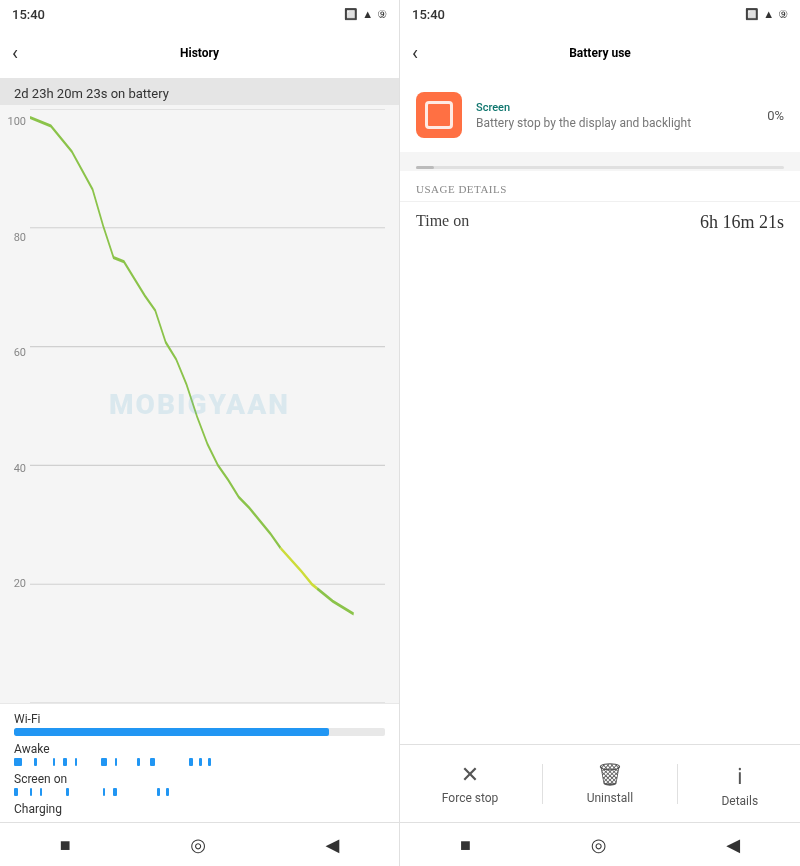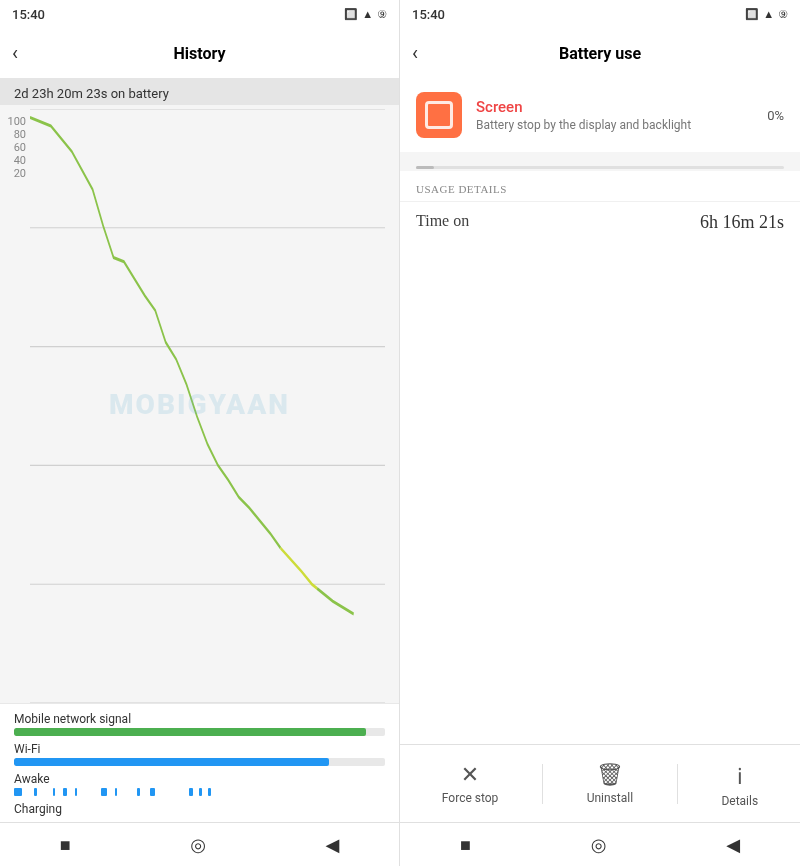--- a/index.html
+++ b/index.html
@@ -56,21 +56,21 @@
 
     .back-btn {
       position: absolute;
       left: 12px;
       font-size: 20px;
       color: #333;
       cursor: pointer;
     }
 
     .top-title {
-      font-size: 16px;
+      font-size: 12px;
       font-weight: 700;
       color: #000;
     }
 
     .battery-duration {
       padding: 8px 14px 4px;
       font-size: 13px;
       color: #333;
       background: #e5e5e5;
     }
@@ -84,20 +84,21 @@
     }
 
     .y-axis-labels {
       position: absolute;
       left: 0;
       top: 10px;
       bottom: 10px;
       width: 30px;
       display: flex;
       flex-direction: column;
+      justify-content: space-between;
     }
 
     .y-label {
       font-size: 11px;
       color: #888;
       text-align: right;
       padding-right: 4px;
     }
 
     .chart-svg {
@@ -262,23 +263,23 @@
       height: 28px;
       border: 3px solid rgba(255,255,255,0.85);
       border-radius: 4px;
     }
 
     .app-info-text {
       flex: 1;
     }
 
     .app-name {
-      font-size: 15px;
+      font-size: 11px;
       font-weight: 500;
-      color: #ef4444;
+      color: #0f766e;
     }
 
     .app-desc {
       font-size: 12px;
       color: #777;
       margin-top: 2px;
     }
 
     .app-percent {
       font-size: 13px;
@@ -446,26 +447,20 @@
       <polyline class="battery-line" points="
         275,226
         290,232
         310,238
       "></polyline>
     </svg>
     <div class="watermark">MOBIGYAAN</div>
   </div>
 
   <div class="bottom-signals">
-    <div class="signal-row">
-      <div class="signal-label">Mobile network signal</div>
-      <div class="signal-bar-container">
-        <div class="signal-bar-green" style="width:95%"></div>
-      </div>
-    </div>
 
 
     <div class="signal-row">
       <div class="signal-label">Wi-Fi</div>
       <div class="signal-bar-container">
         <div class="signal-bar-blue" style="width:85%"></div>
       </div>
     </div>
 
     <div class="awake-row">
@@ -490,20 +485,40 @@
         <div class="dot-block" style="width:5px"></div>
         <div style="width:30px"></div>
         <div class="dot-block" style="width:4px"></div>
         <div style="width:2px"></div>
         <div class="dot-block" style="width:3px"></div>
         <div style="width:2px"></div>
         <div class="dot-block" style="width:3px"></div>
       </div>
     </div>
 
+    <div class="screenon-row">
+      <div class="signal-label">Screen on</div>
+      <div class="dots-bar">
+        <div class="dot-block" style="width:4px"></div>
+        <div style="width:8px"></div>
+        <div class="dot-block" style="width:2px"></div>
+        <div style="width:4px"></div>
+        <div class="dot-block" style="width:2px"></div>
+        <div style="width:20px"></div>
+        <div class="dot-block" style="width:3px"></div>
+        <div style="width:30px"></div>
+        <div class="dot-block" style="width:2px"></div>
+        <div style="width:4px"></div>
+        <div class="dot-block" style="width:4px"></div>
+        <div style="width:36px"></div>
+        <div class="dot-block" style="width:3px"></div>
+        <div style="width:2px"></div>
+        <div class="dot-block" style="width:3px"></div>
+      </div>
+    </div>
 
     <div class="charging-row">
       <div class="signal-label">Charging</div>
     </div>
   </div>
 
   <div class="nav-bar">
     <span class="nav-icon">■</span>
     <span class="nav-icon">◎</span>
     <span class="nav-icon">◀</span>

